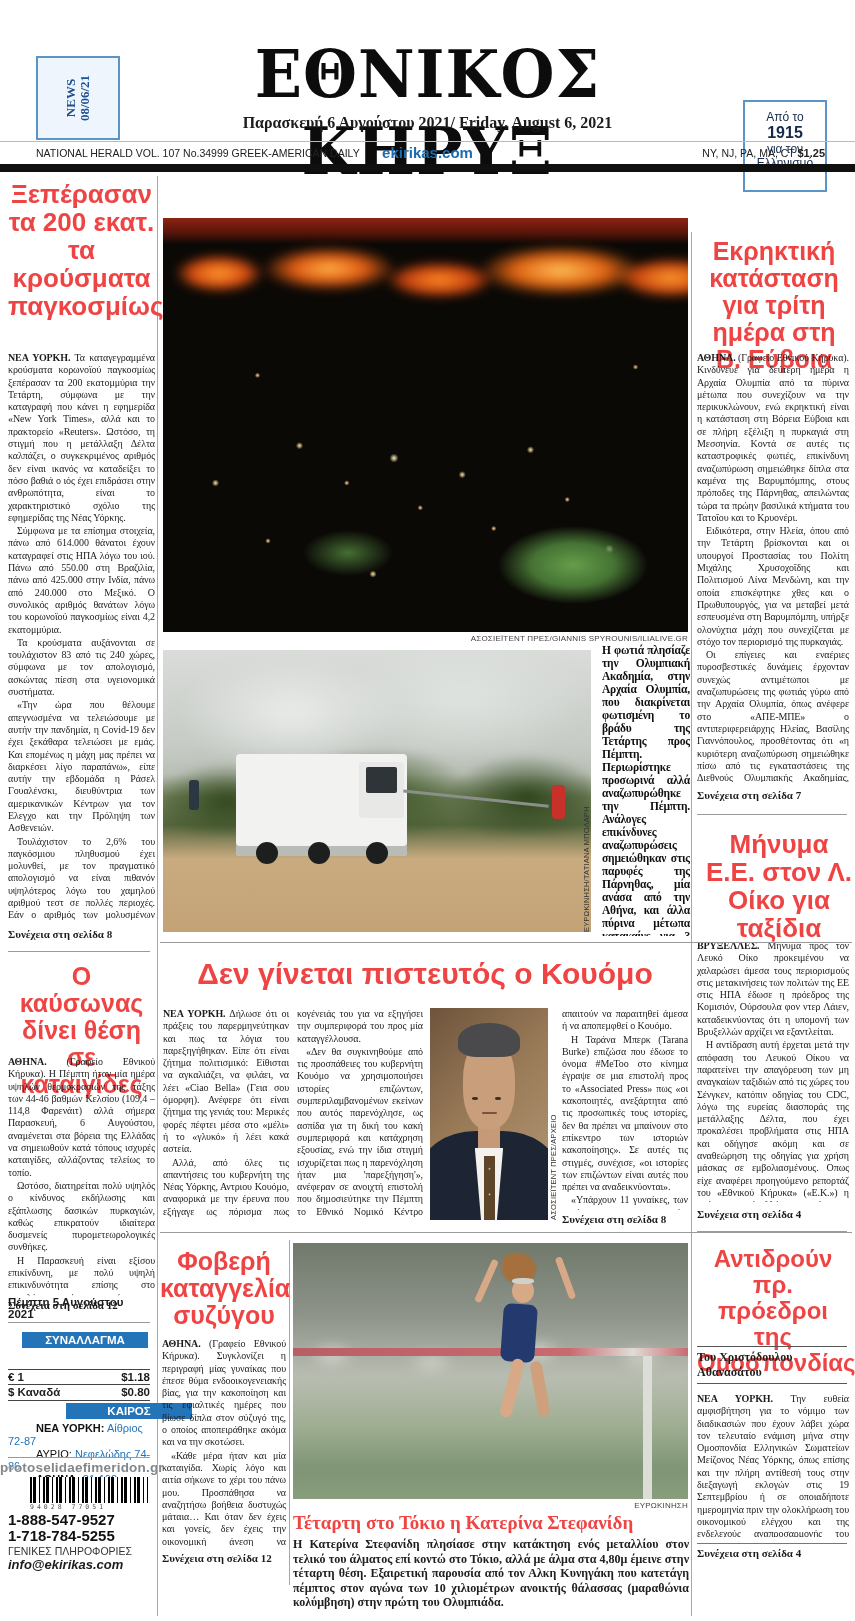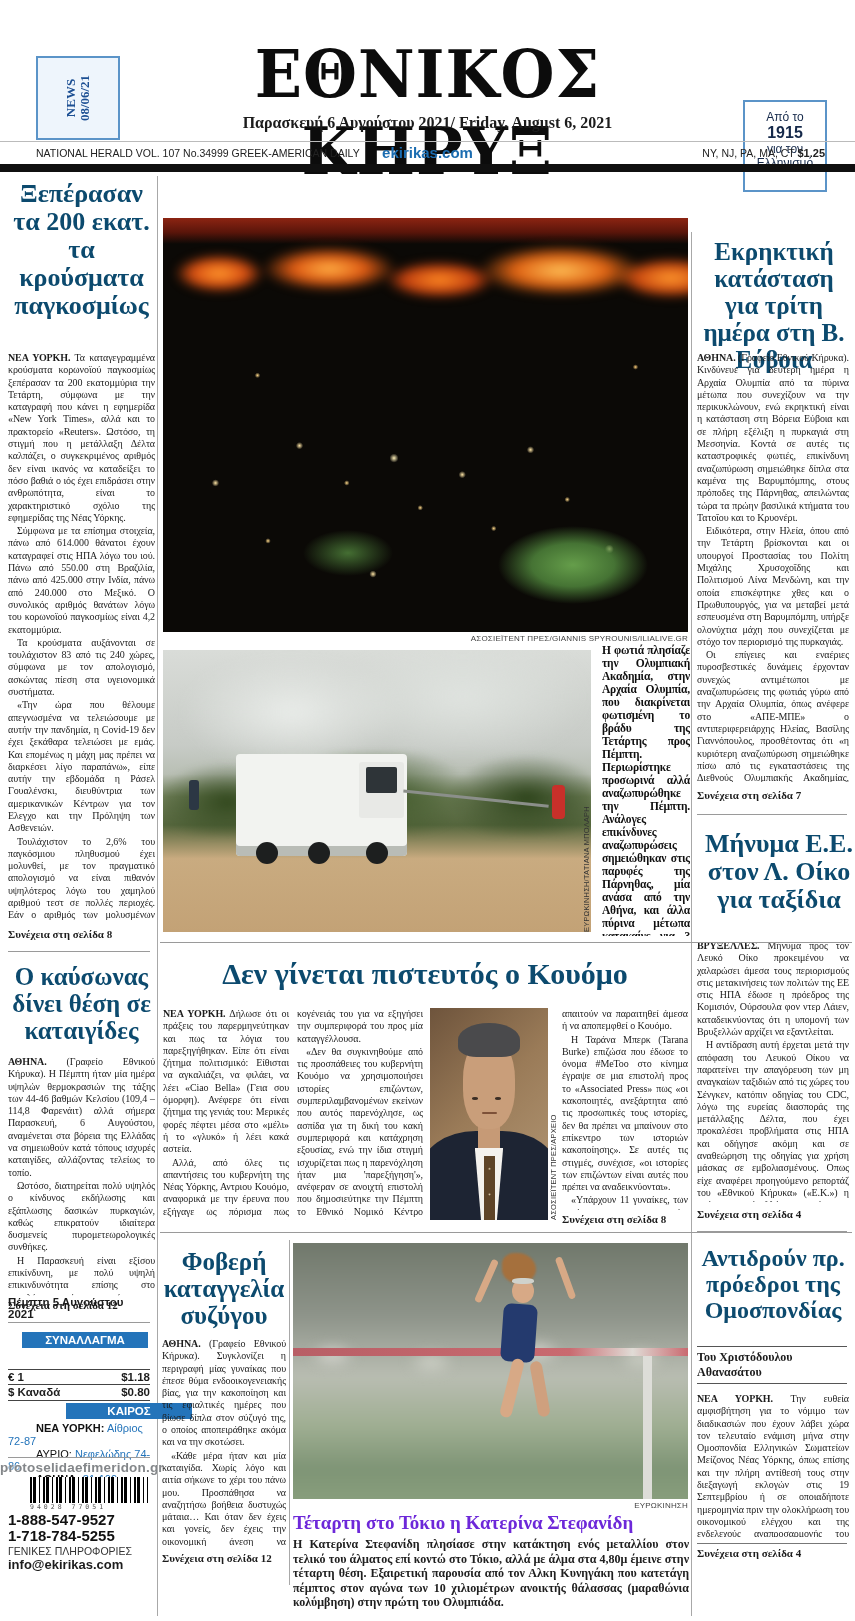--- a/index.html
+++ b/index.html
@@ -1,19 +1,19 @@
 <!DOCTYPE html>
 <html><head>
 <meta charset="utf-8">
 <style>
   html,body{margin:0;padding:0;background:#e8e8e8;}
   #page{position:relative;width:855px;height:1621px;background:#fff;margin:0 auto;overflow:hidden;
         font-family:"Liberation Serif",serif;color:#1c1c1c;}
   .abs{position:absolute;}
-  .headline{font-family:Liberation Serif, serif;font-weight:bold;text-align:center;color:#0c4a6e;line-height:1.08;}
+  .headline{font-family:Liberation Sans, sans-serif;font-weight:bold;text-align:center;color:#ef4444;line-height:1.08;}
   .body-text{font-size:10px;line-height:12.3px;text-align:justify;overflow:hidden;letter-spacing:-0.1px;}
   .body-text p{margin:0 0 1px 0;text-indent:9px;}
   .body-text p.first{text-indent:0;}
   .lead{font-weight:bold;}
   .cont{font-weight:bold;font-size:11px;}
   .hr{background:#9a9a9a;height:1px;}
   .vr{background:#a8a8a8;width:1px;}
   .credit{font-family:"Liberation Sans",sans-serif;font-size:8px;color:#444;letter-spacing:0.2px;}
   .vcredit{font-family:"Liberation Sans",sans-serif;font-size:7.5px;color:#333;letter-spacing:0.2px;
            writing-mode:vertical-rl;transform:rotate(180deg);text-align:left;overflow:hidden;}
@@ -125,21 +125,21 @@
   .p4-head{position:absolute;left:55.5%;top:14%;width:22px;height:24px;background:#d7a986;border-radius:50%;}
   .p4-band{position:absolute;left:55.5%;top:13.5%;width:22px;height:6px;background:#cfd2cc;border-radius:40%;}
   .p4-armL{position:absolute;left:48%;top:6%;width:7px;height:46px;background:#d7a986;border-radius:4px;transform:rotate(24deg);}
   .p4-armR{position:absolute;left:68%;top:5%;width:7px;height:44px;background:#d7a986;border-radius:4px;transform:rotate(-20deg);}
   .p4-torso{position:absolute;left:53%;top:24%;width:34px;height:58px;background:#243a6e;border-radius:8px;transform:rotate(4deg);}
   .p4-legs{position:absolute;left:54%;top:45%;width:12px;height:60px;background:#d7a986;border-radius:6px;transform:rotate(14deg);}
   .p4-leg2{position:absolute;left:61%;top:46%;width:12px;height:56px;background:#cfa07e;border-radius:6px;transform:rotate(-10deg);}
   
   #photo2-caption{left:602px;top:644px;width:88px;font-weight:bold;font-size:11.5px;line-height:13px;
                   text-align:justify;letter-spacing:-0.2px;color:#101010;overflow:hidden;height:292px;}
-  #tokyo-title{left:293px;top:1512px;width:396px;font-size:19px;font-weight:bold;color:#6d28d9;}
+  #tokyo-title{left:293px;top:1512px;width:396px;font-size:19px;font-weight:bold;color:#ef4444;}
   #tokyo-caption{left:293px;top:1537px;width:396px;font-size:12px;font-weight:bold;line-height:14.5px;text-align:justify;color:#202020;}
   .byline{font-weight:bold;font-size:12px;border-top:1px solid #555;border-bottom:1px solid #555;padding:3px 0;}
 </style>
 </head>
 <body>
 
 <div id="page">
 
   <div id="news-box" class="abs">
     <span><b>NEWS</b><br><b>08/06/21</b></span>
@@ -200,21 +200,21 @@
     <div class="wx-row"><b class="wl">ΛΕΥΚΩΣΙΑ:</b> <span class="wv">77-108</span></div>
   </div>
   <div class="abs hr" style="left:8px;width:142px;top:1457px;"></div>
 
   <div id="watermark" class="abs">protoselidaefimeridon.gr</div>
   <div id="barcode" class="abs"></div>
   <div id="barcode-digits" class="abs">94028 77051</div>
   <div class="abs phone" style="top:1511px;">1-888-547-9527</div>
   <div class="abs phone" style="top:1527px;">1-718-784-5255</div>
   <div class="abs sans" style="left:8px;top:1545px;font-size:10.5px;color:#333;">ΓΕΝΙΚΕΣ ΠΛΗΡΟΦΟΡΙΕΣ</div>
-  <div class="abs sans" style="left:8px;top:1557px;font-size:13px;font-weight:bold;">info@ekirikas.com</div>
+  <div class="abs sans" style="left:8px;top:1557px;font-size:13px;font-weight:bold;font-style:italic;">info@ekirikas.com</div>
 
 
   <div id="photo1" class="abs">
     <div class="p1-top"></div>
     <div class="p1-fire"></div>
     <div class="p1-dots"></div>
     <div class="p1-field1"></div>
     <div class="p1-field2"></div>
   </div>
   <div class="abs credit" style="left:163px;width:525px;top:634px;text-align:right;">ΑΣΟΣΙΕΪΤΕΝΤ ΠΡΕΣ/GIANNIS SPYROUNIS/ILIALIVE.GR</div>

